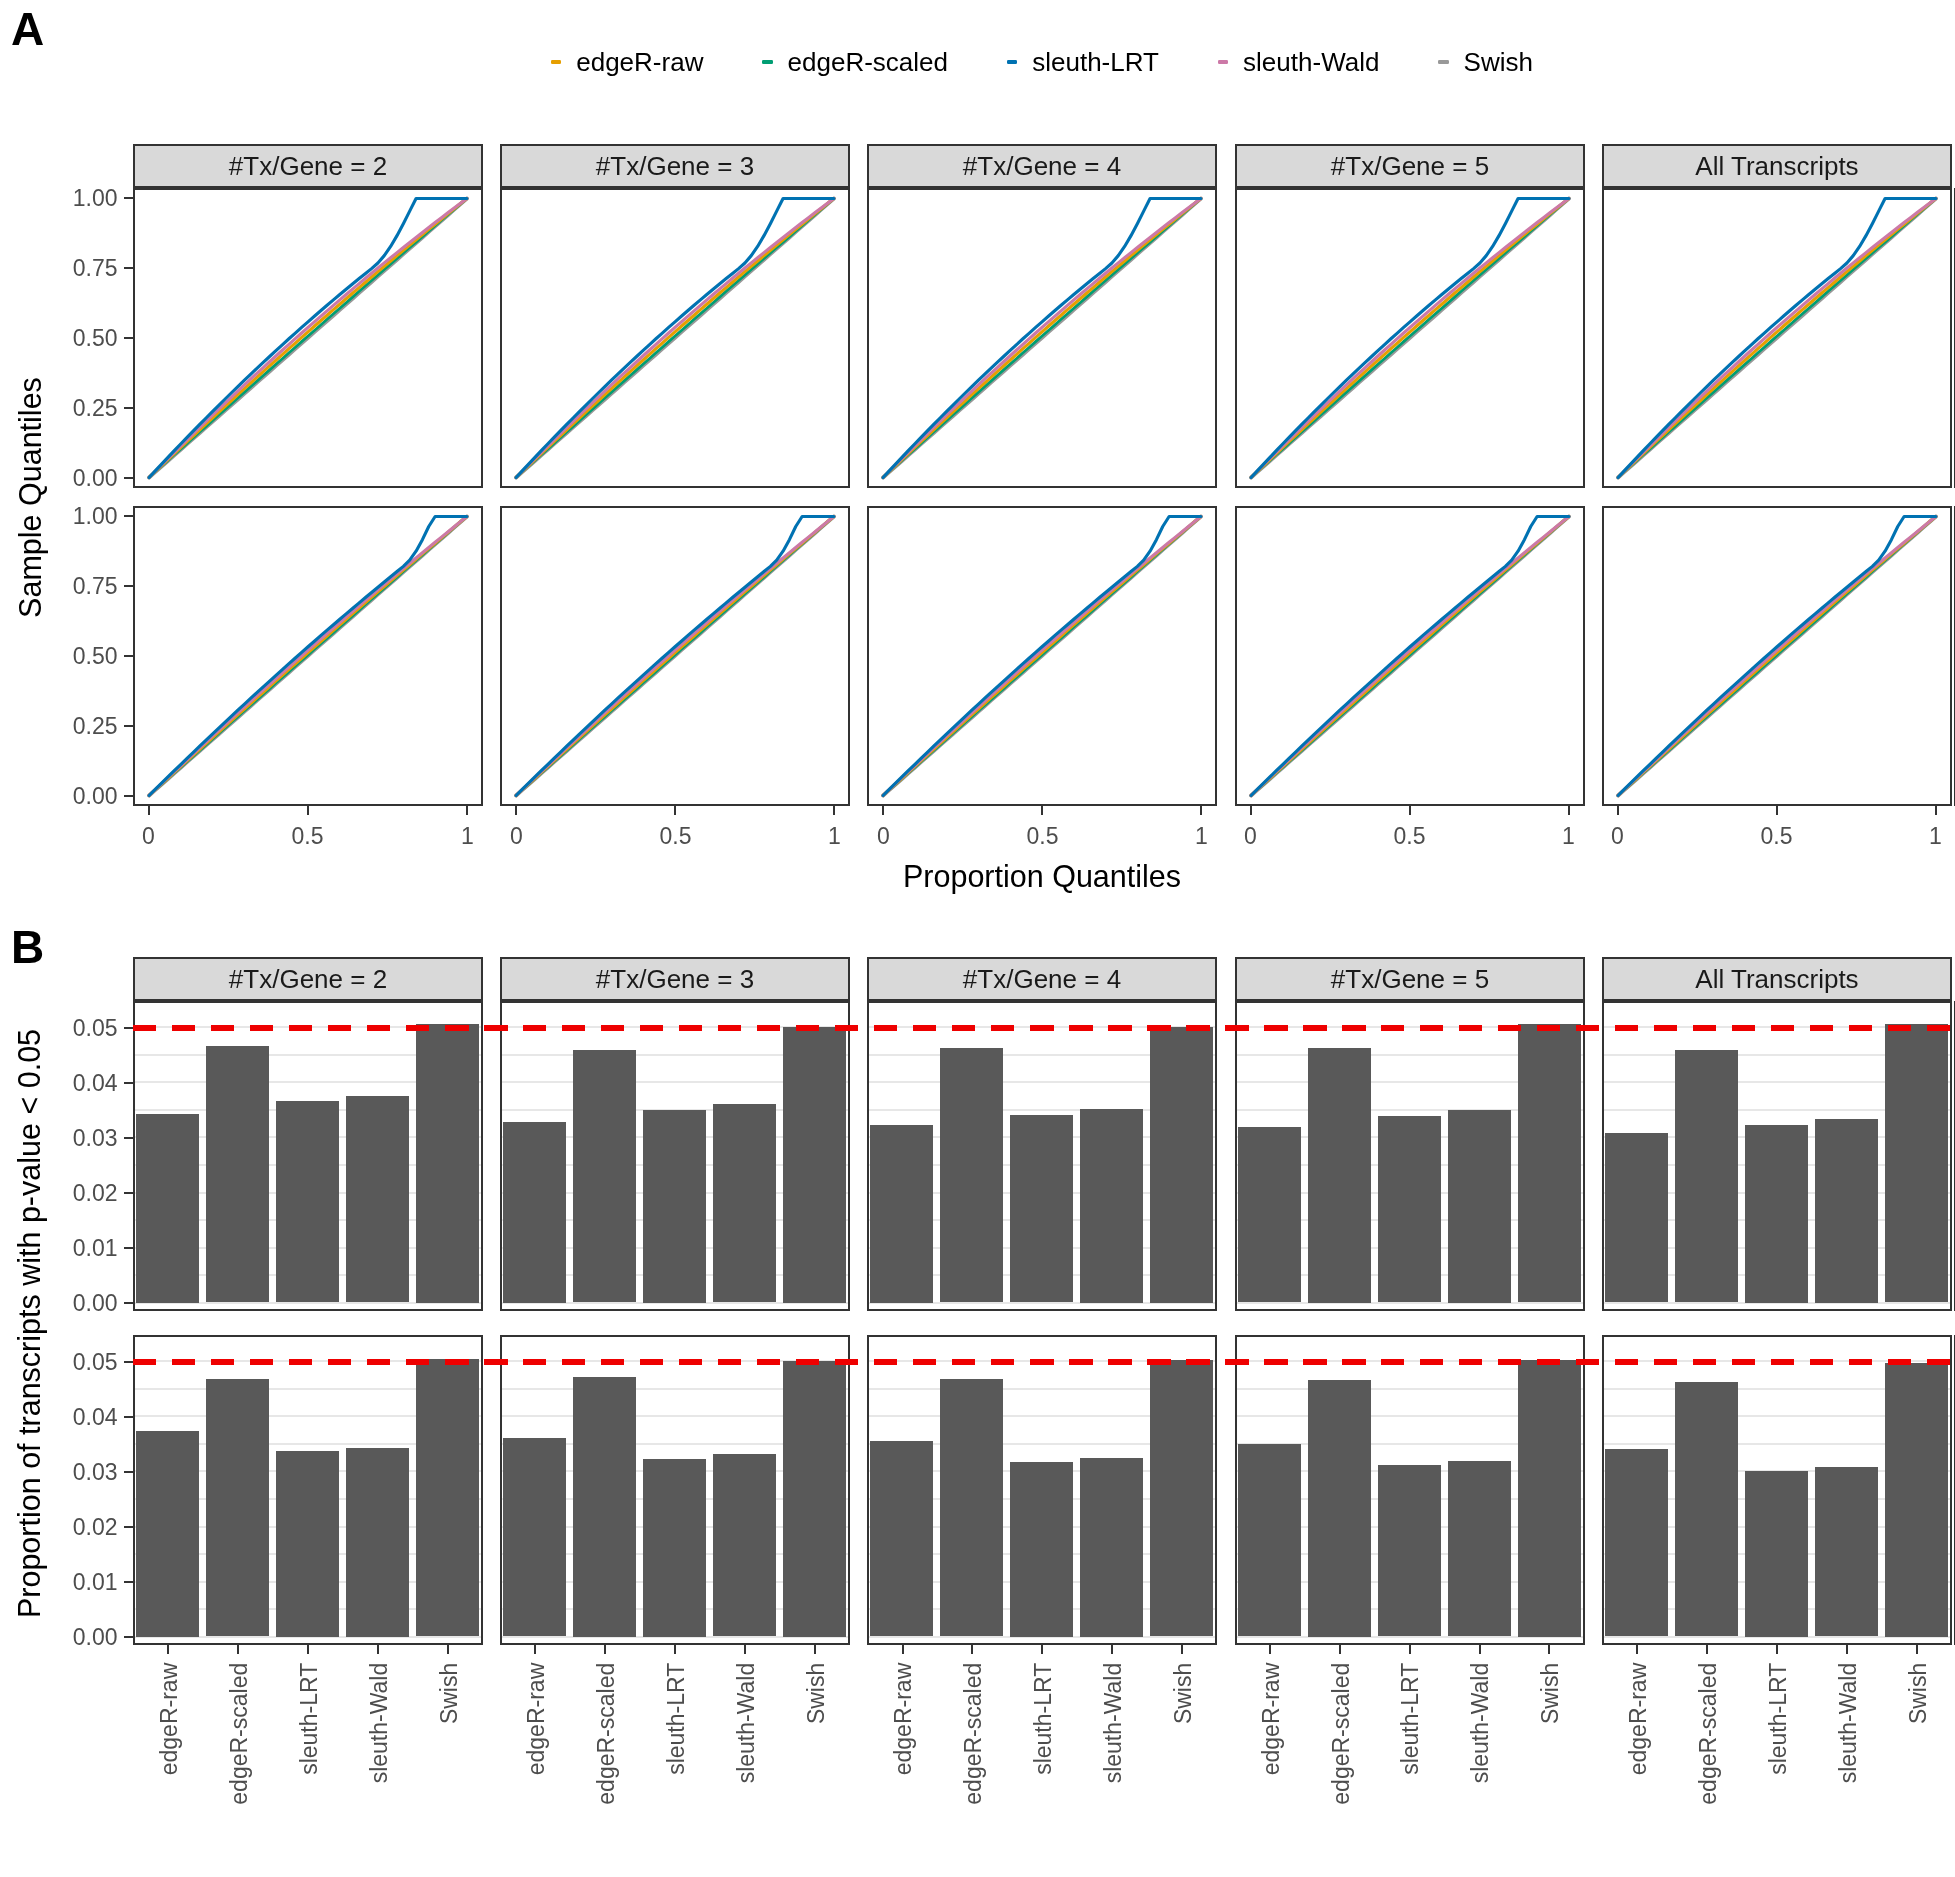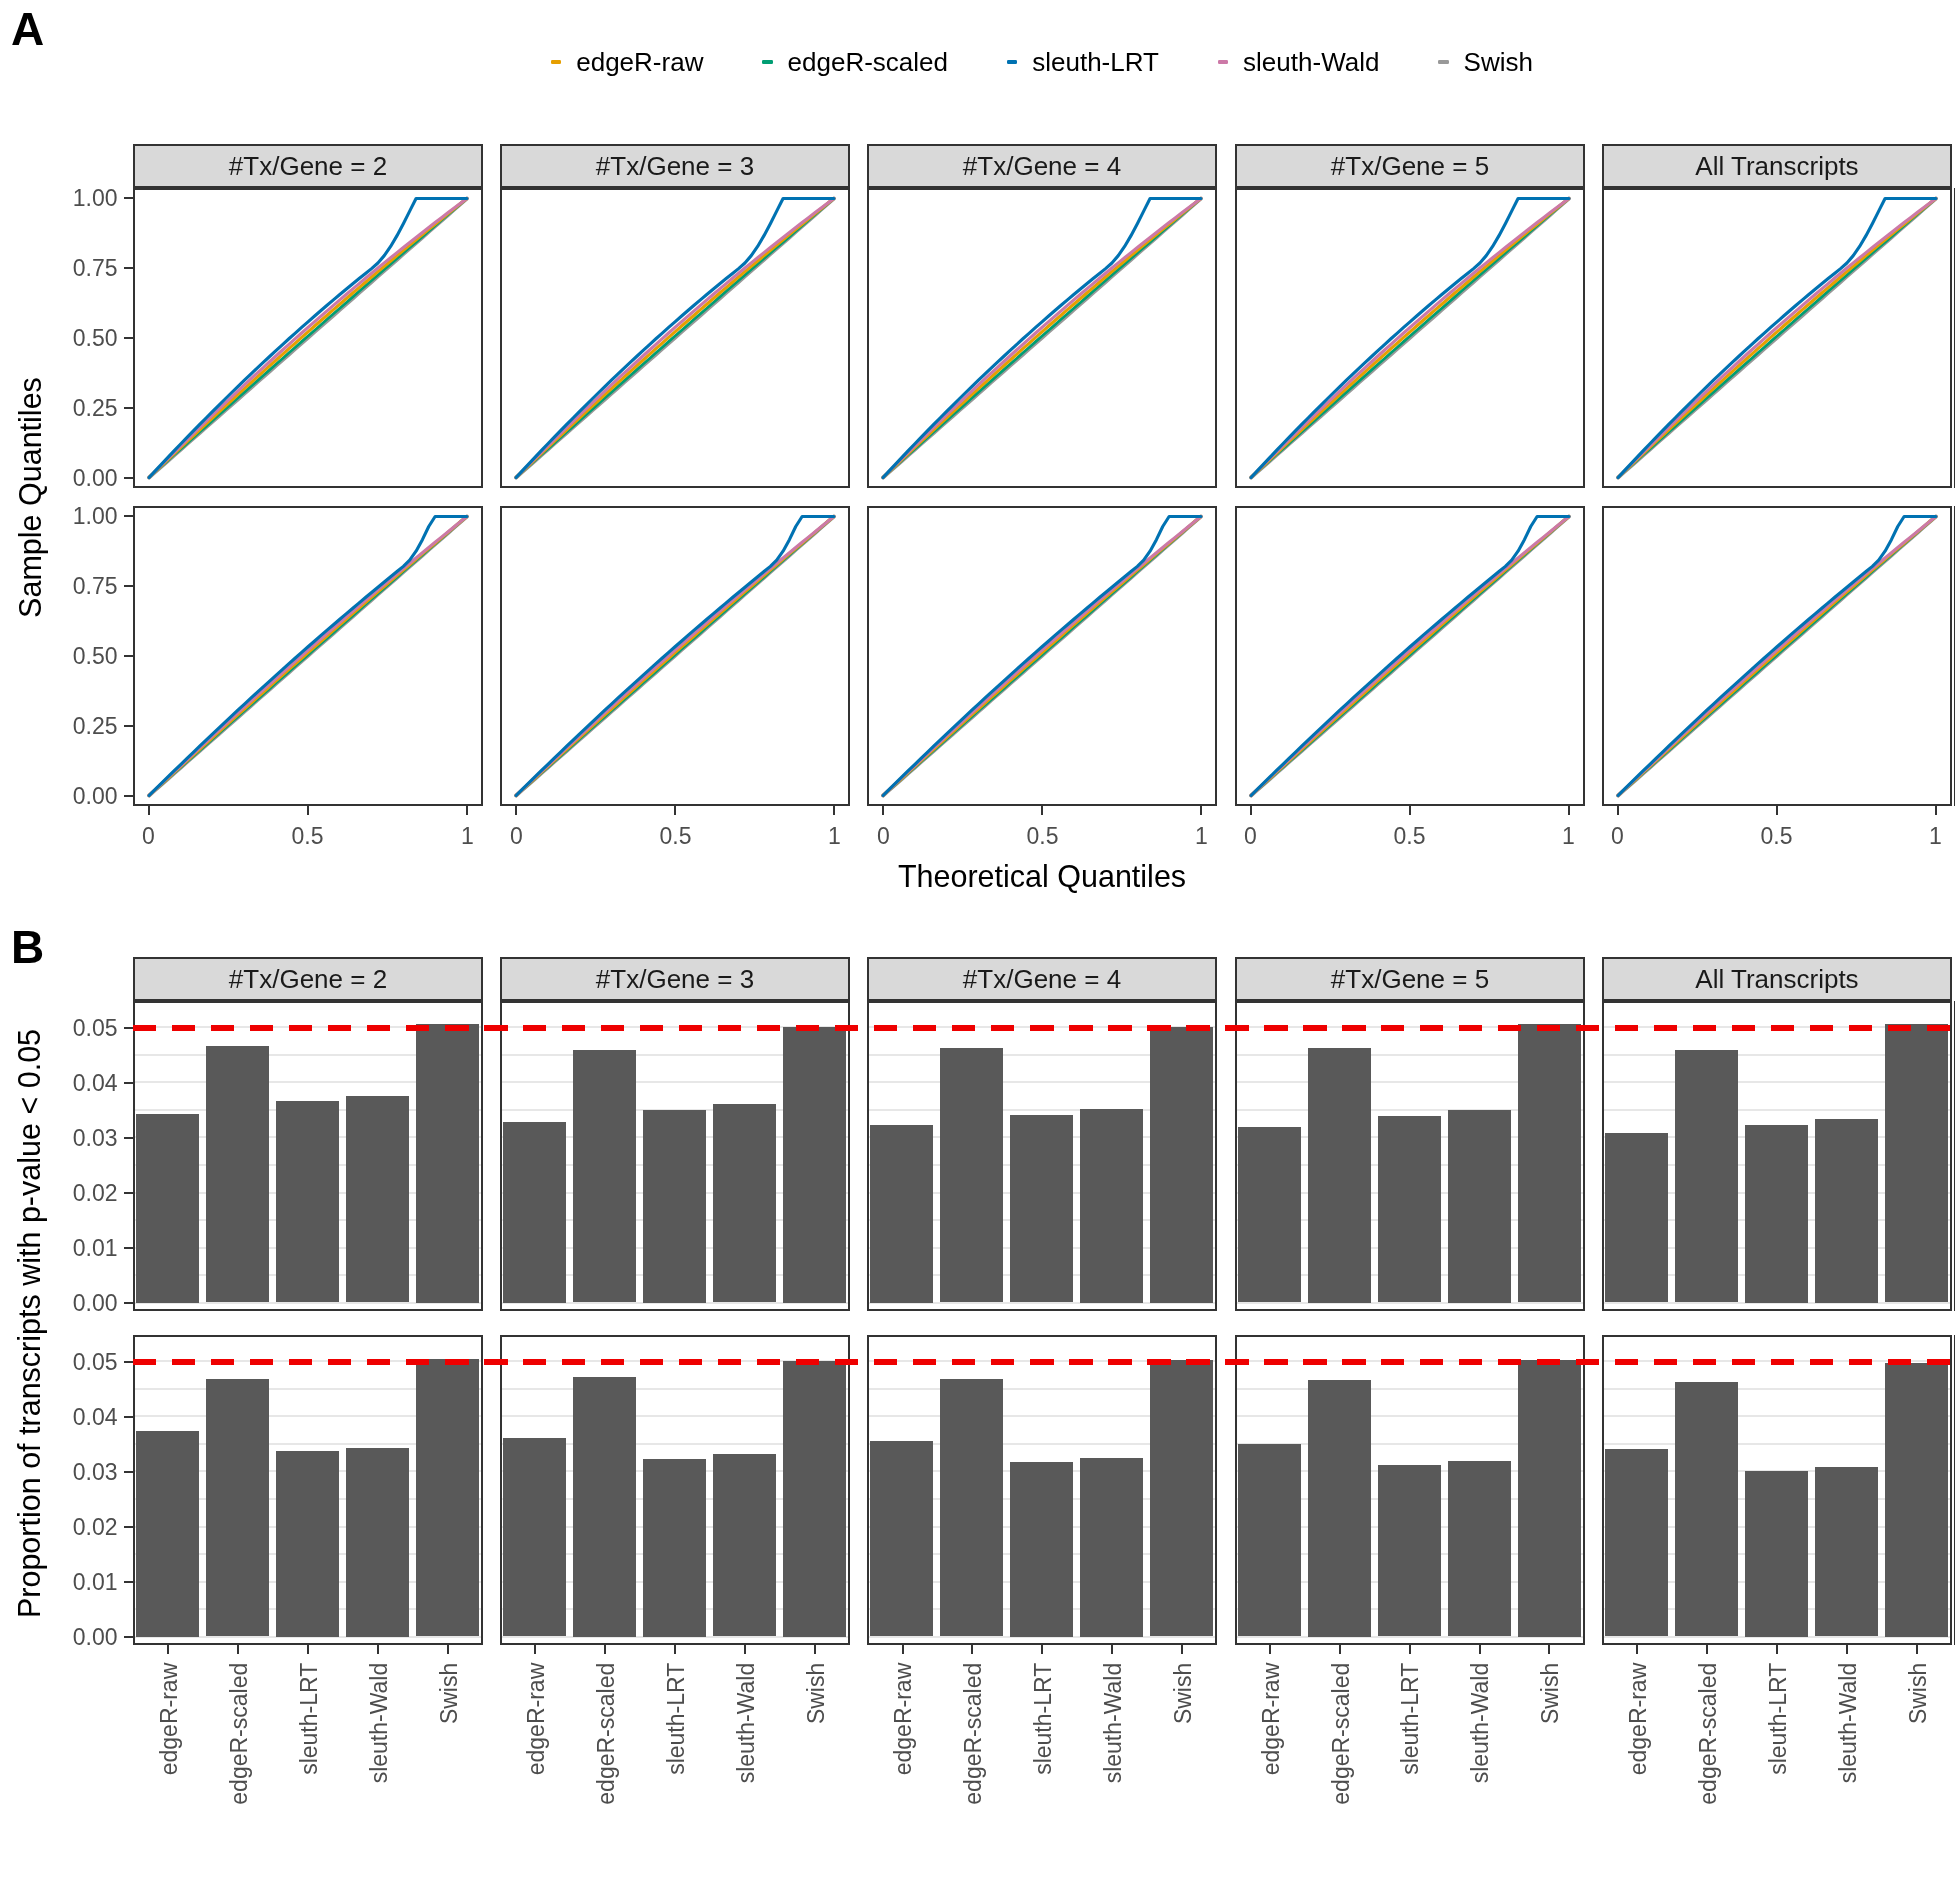--- a/index.html
+++ b/index.html
@@ -45,21 +45,21 @@
     <div class="legend-item">
       <span class="legend-key" style="background: rgb(204, 121, 167);"></span>
       <span class="legend-label">sleuth-Wald</span>
     </div>
     <div class="legend-item">
       <span class="legend-key" style="background: rgb(153, 153, 153);"></span>
       <span class="legend-label">Swish</span>
     </div>
   </div>
 
-<div class="abs axis-title" style="left:133px;top:859px;width:1818px;">Theoretical Quantiles</div>
+<div class="abs axis-title" style="left:133px;top:859px;width:1818px;">Proportion Quantiles</div>
 
 <div class="abs rot axis-title" style="left:-243px;top:482px;width:547px;height:31px;transform:rotate(-90deg);">Sample Quantiles</div>
 
 <div class="abs panel-letter" style="left:11px;top:920px;">B</div>
 
 <div class="abs rot axis-title" style="left:-422px;top:1308px;width:903px;height:31px;transform:rotate(-90deg);">Proportion of transcripts with p-value &lt; 0.05</div>
 
 <div id="dyn" class="abs" style="left:0;top:0;width:1994px;height:1877px;">
     <div class="strip" style="left: 133px; top: 144px; width: 350px; height: 44px; position: absolute;">#Tx/Gene = 2</div>
     <div class="strip" style="left: 500px; top: 144px; width: 350px; height: 44px; position: absolute;">#Tx/Gene = 3</div>

